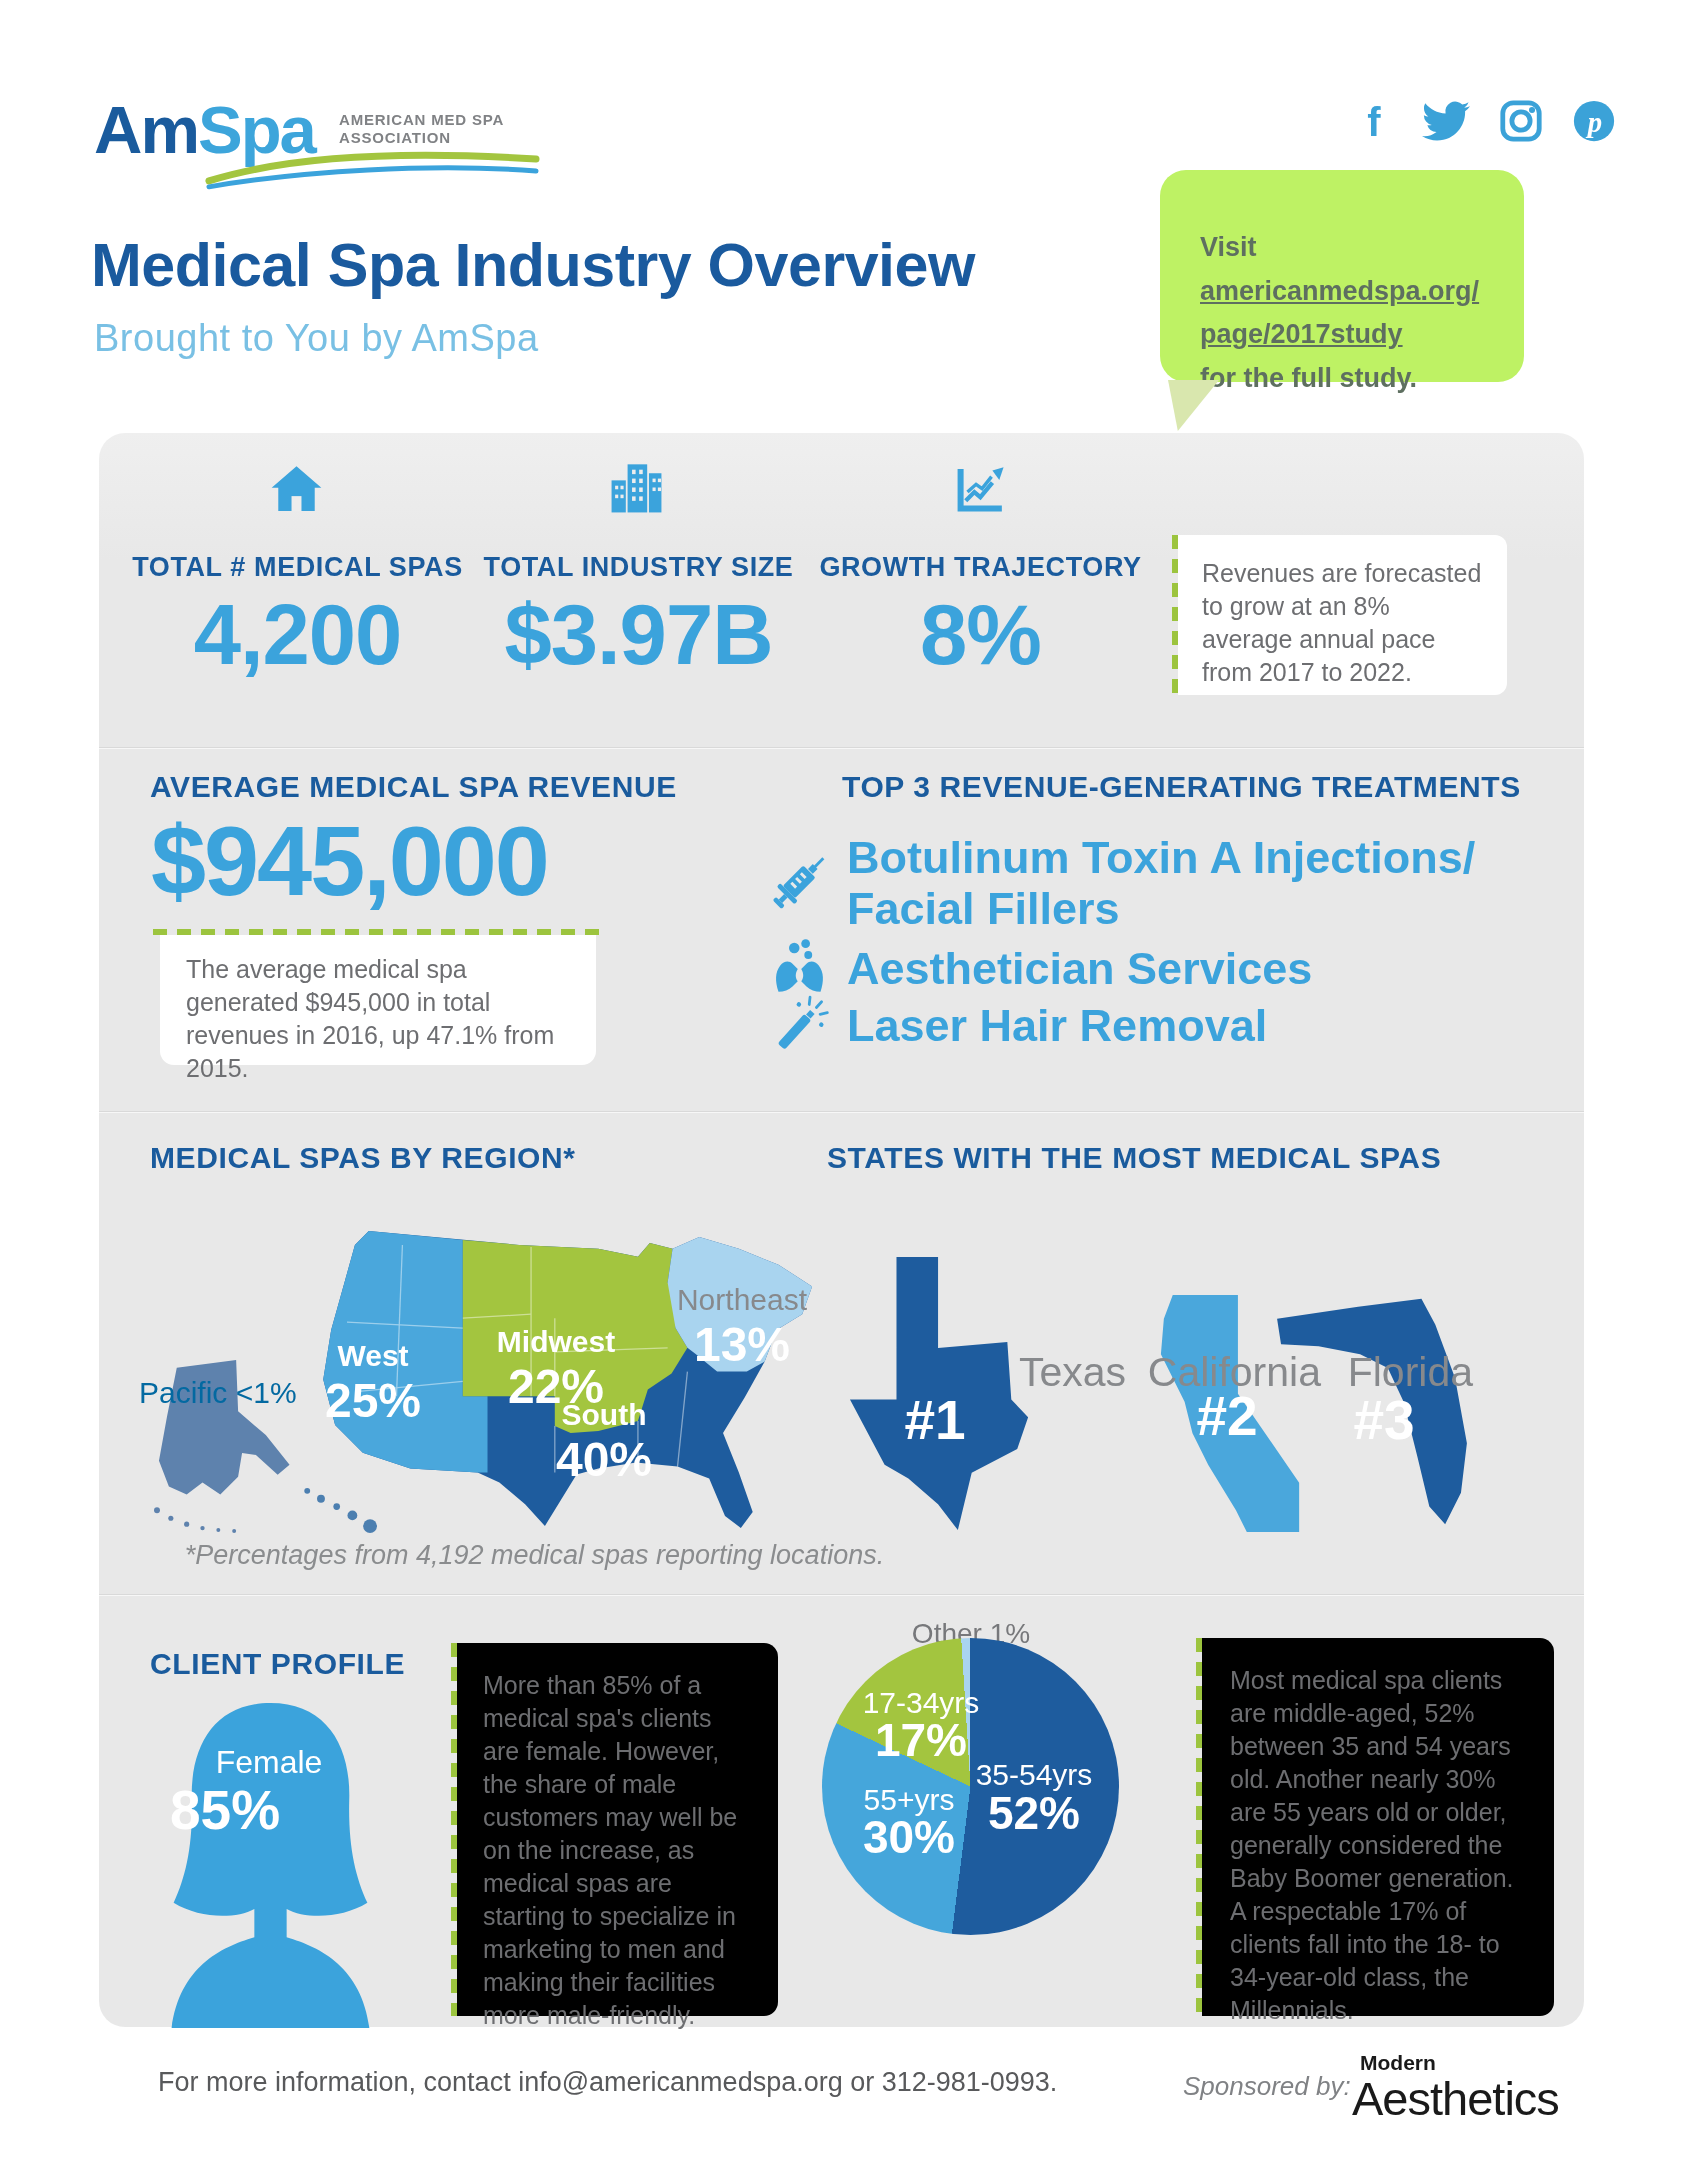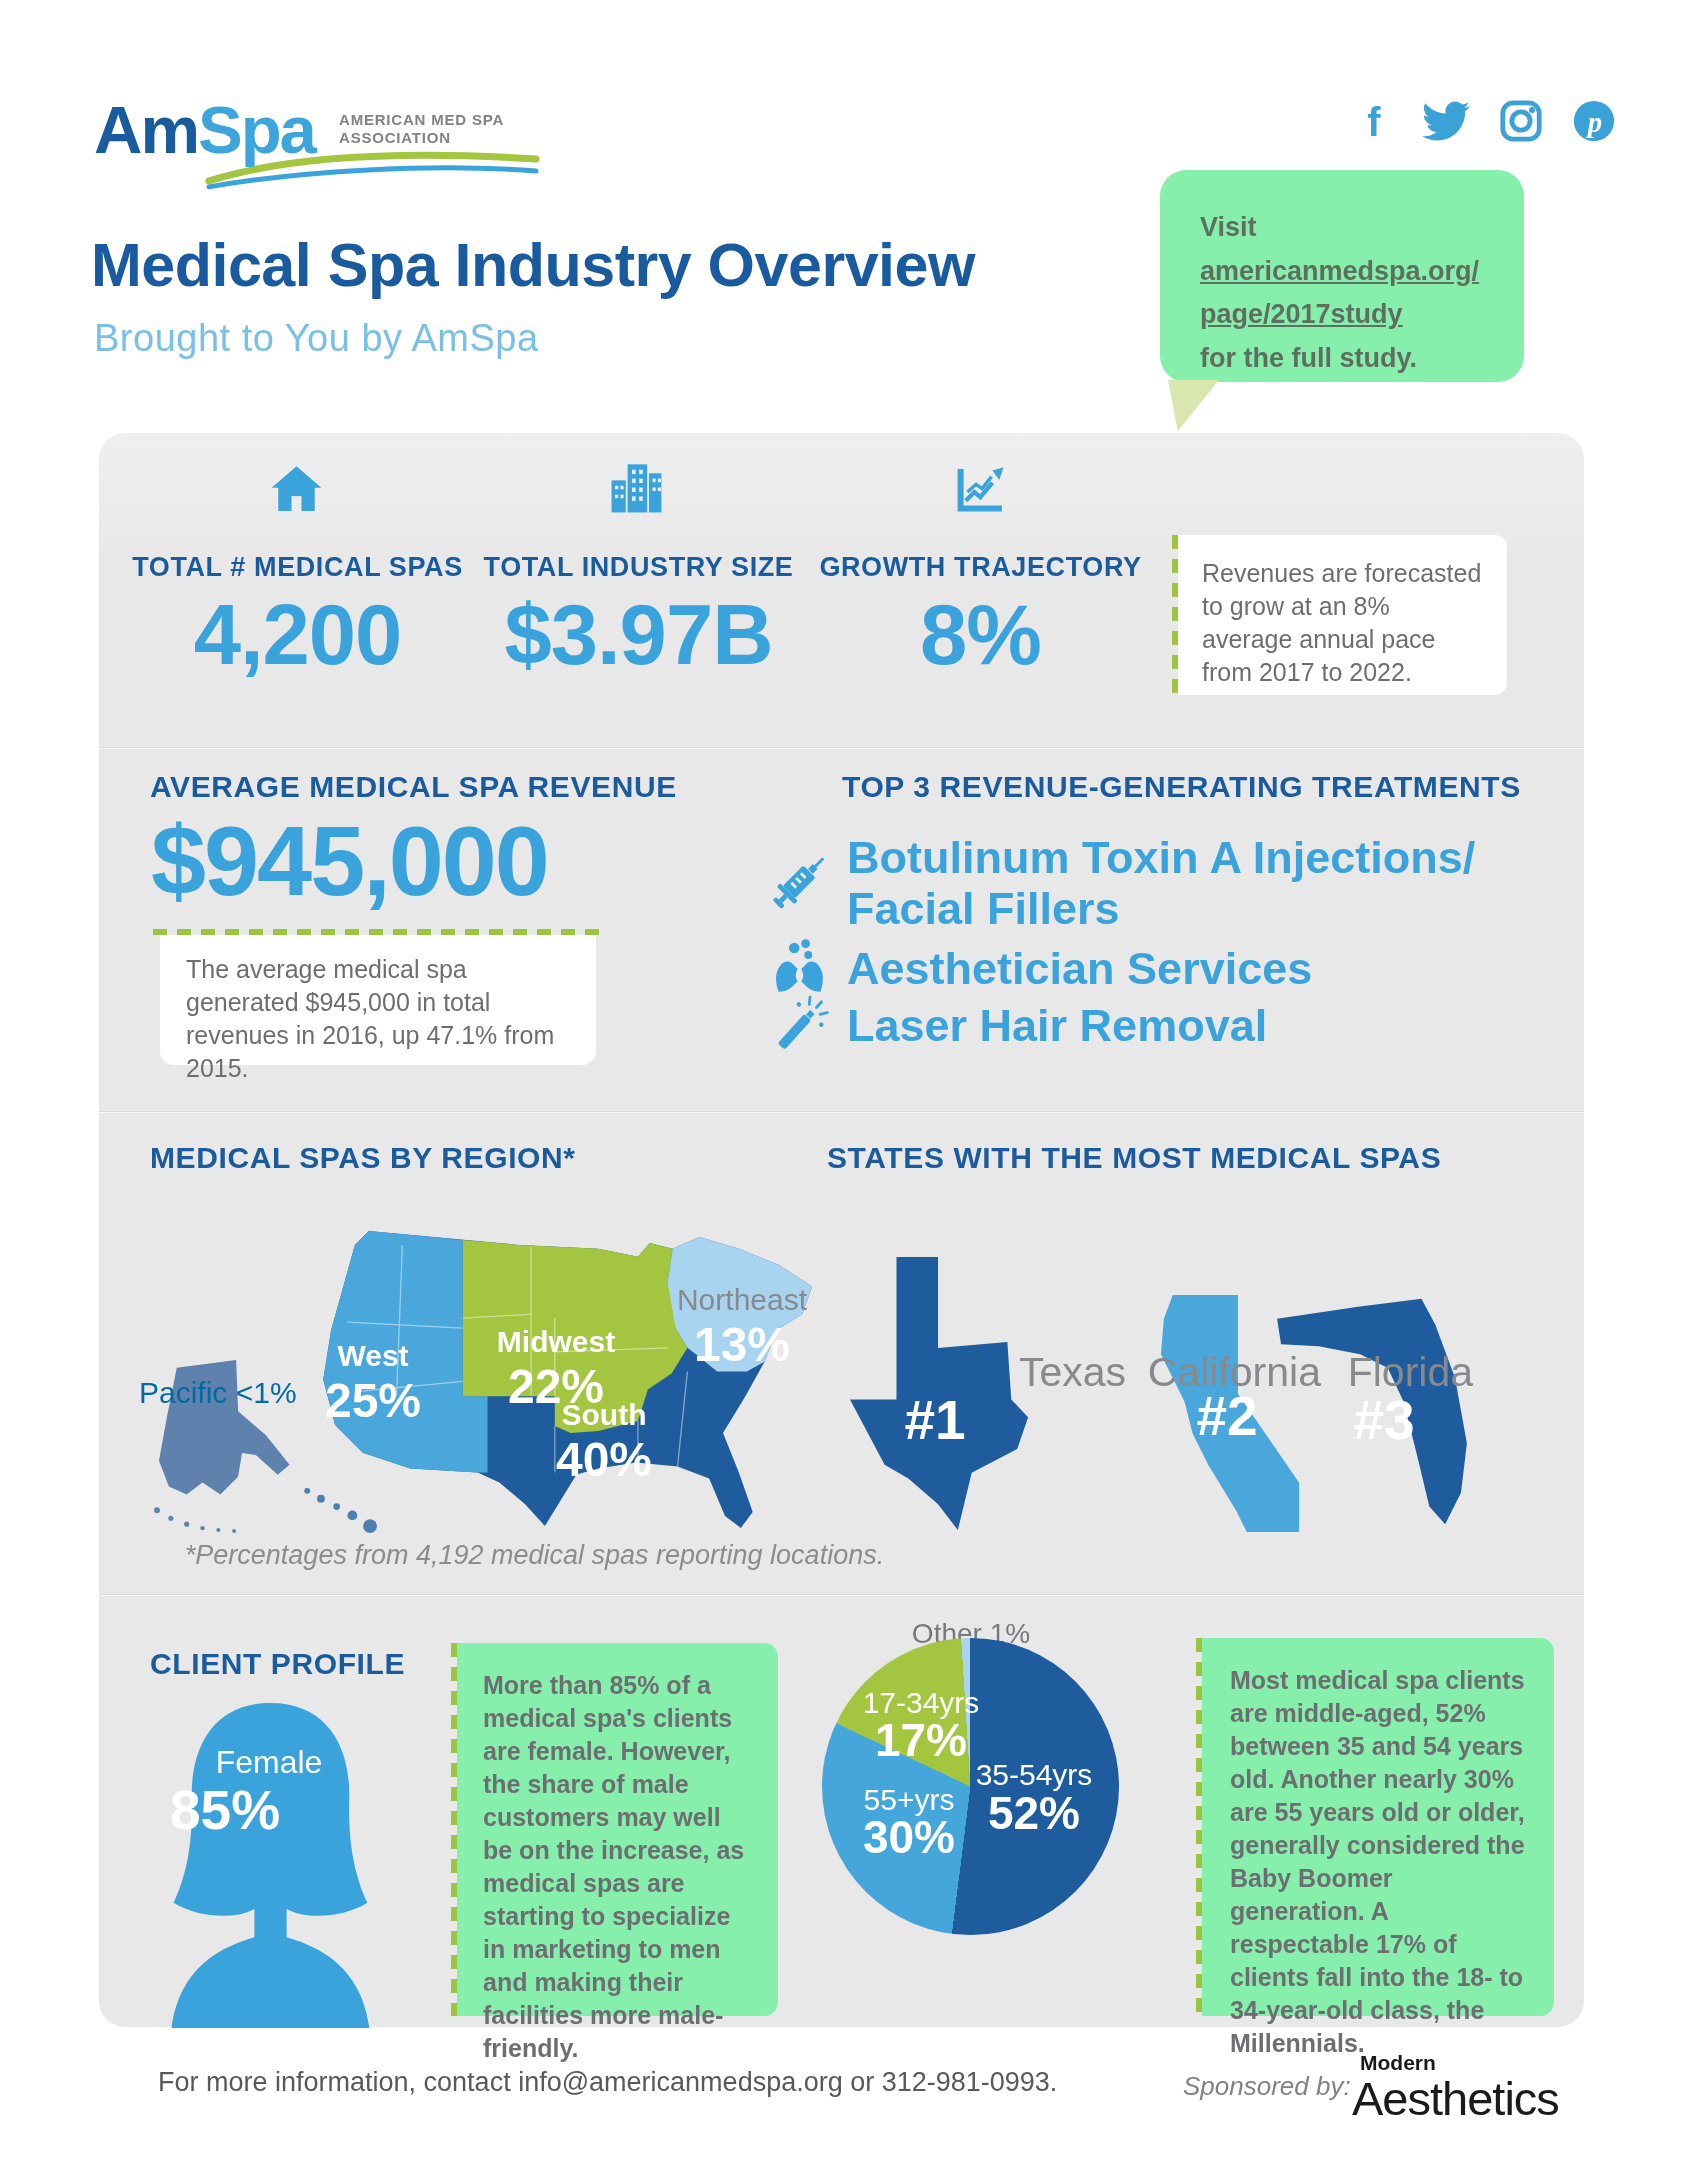--- a/index.html
+++ b/index.html
@@ -8,21 +8,21 @@
   .abs { position:absolute; }
 
   
   .brand-text { font-size:67px; font-weight:bold; letter-spacing:-2px; }
   .brand-am { color:#1A5B9D; }
   .brand-spa { color:#3DA5DB; }
   .org-lines { font-size:15px; font-weight:bold; color:#808285; letter-spacing:0.8px; line-height:1.2; }
   .page-title { font-size:61px; font-weight:bold; color:#1A5A9E; letter-spacing:-0.5px; }
   .page-subtitle { font-size:38px; color:#79C0E4; letter-spacing:0.5px; }
 
-  .bubble { background:#86efac; border-radius:26px; padding:36px 40px; font-size:27px; font-weight:bold;
+  .bubble { background:#bef264; border-radius:26px; padding:56px 40px; font-size:27px; font-weight:bold;
             color:#5E6F60; line-height:1.62; }
   .bubble a { color:#5E6F60; text-decoration:underline; }
 
   
   .panel { background:linear-gradient(180deg,#EFEFEF 0%,#E8E8E8 8%,#E8E8E8 100%); border-radius:26px; }
   .divider { height:2px; background:#D9D9D9; border-bottom:1px solid #F7F7F7; }
 
   .sec-heading { font-size:30px; font-weight:bold; color:#1A5B9D; letter-spacing:0.6px; }
   .stat-label { font-size:27px; font-weight:bold; color:#1A5B9D; letter-spacing:0.6px; text-align:center; }
   .stat-value { font-size:85px; font-weight:bold; color:#3BA3DC; text-align:center; letter-spacing:-1px; }
@@ -38,21 +38,21 @@
   .gray-label  { color:#87898C; }
   .map-footnote { font-style:italic; font-size:27px; color:#8A8C8E; text-align:center; }
   .state-name { font-size:41px; color:#87898C; text-align:right;margin-top:24px; }
   .state-rank { font-size:55px; font-weight:bold; color:#fff; text-align:center; }
 
   .pie { border-radius:50%; }
   .pie-name { font-size:30px; color:#fff; text-align:center; }
   .pie-pct  { font-size:46px; font-weight:bold; color:#fff; text-align:center; }
   .pie-other { font-size:28px; color:#77787B; text-align:center; }
 
-  .client-note { background:#86efac; color:#6D6E71; font-size:25px; line-height:1.32;font-weight:bold; }
+  .client-note { background:#000000; color:#6D6E71; font-size:25px; line-height:1.32; }
   .female-label { font-size:32px; color:#fff; text-align:center; }
   .female-pct { font-size:55px; font-weight:bold; color:#fff; }
 
   .footer-text { font-size:27px; color:#58595B; font-weight:500; }
   .sponsored { font-size:26px; font-style:italic; color:#808285; }
   .sponsor-top { font-size:21px; font-weight:800; color:#1A1A1A; }
   .sponsor-bottom { font-size:47px; color:#1A1A1A; letter-spacing:-1px; }
 </style>
 </head>
 <body>

